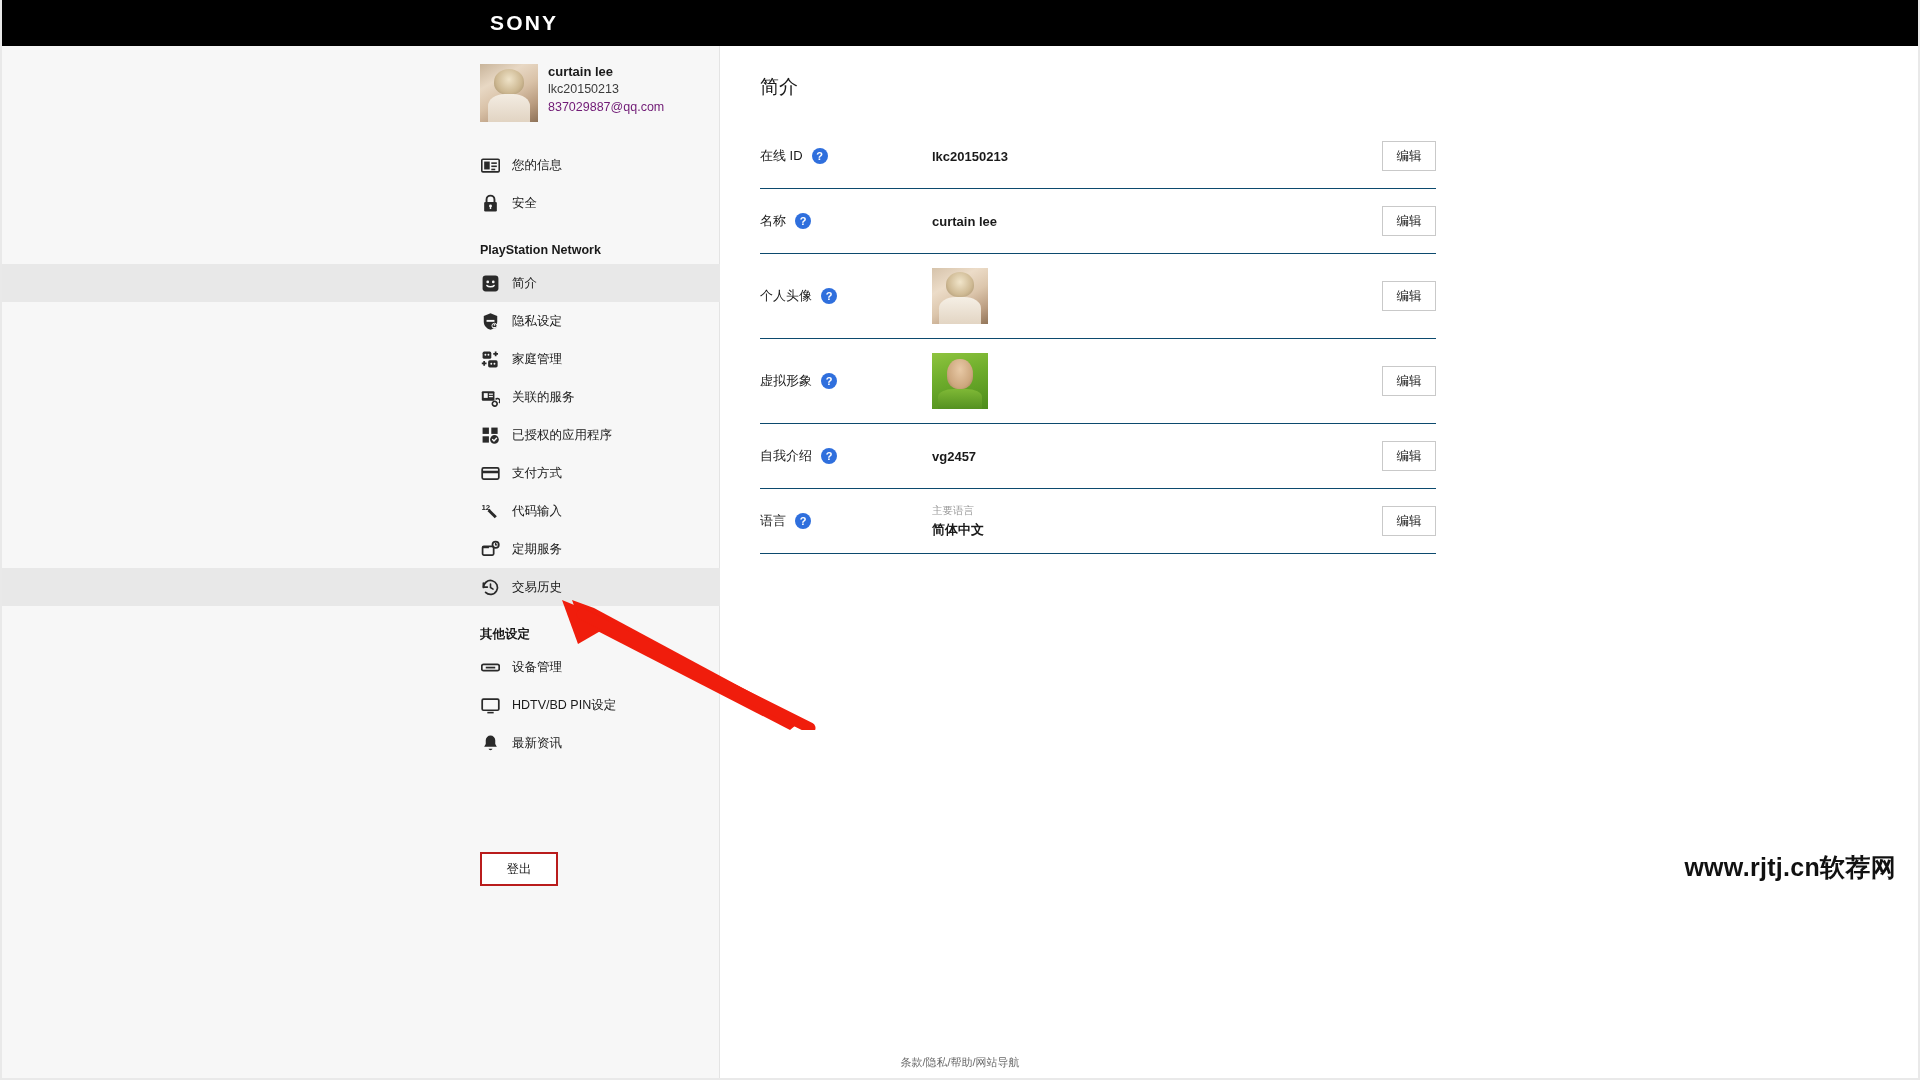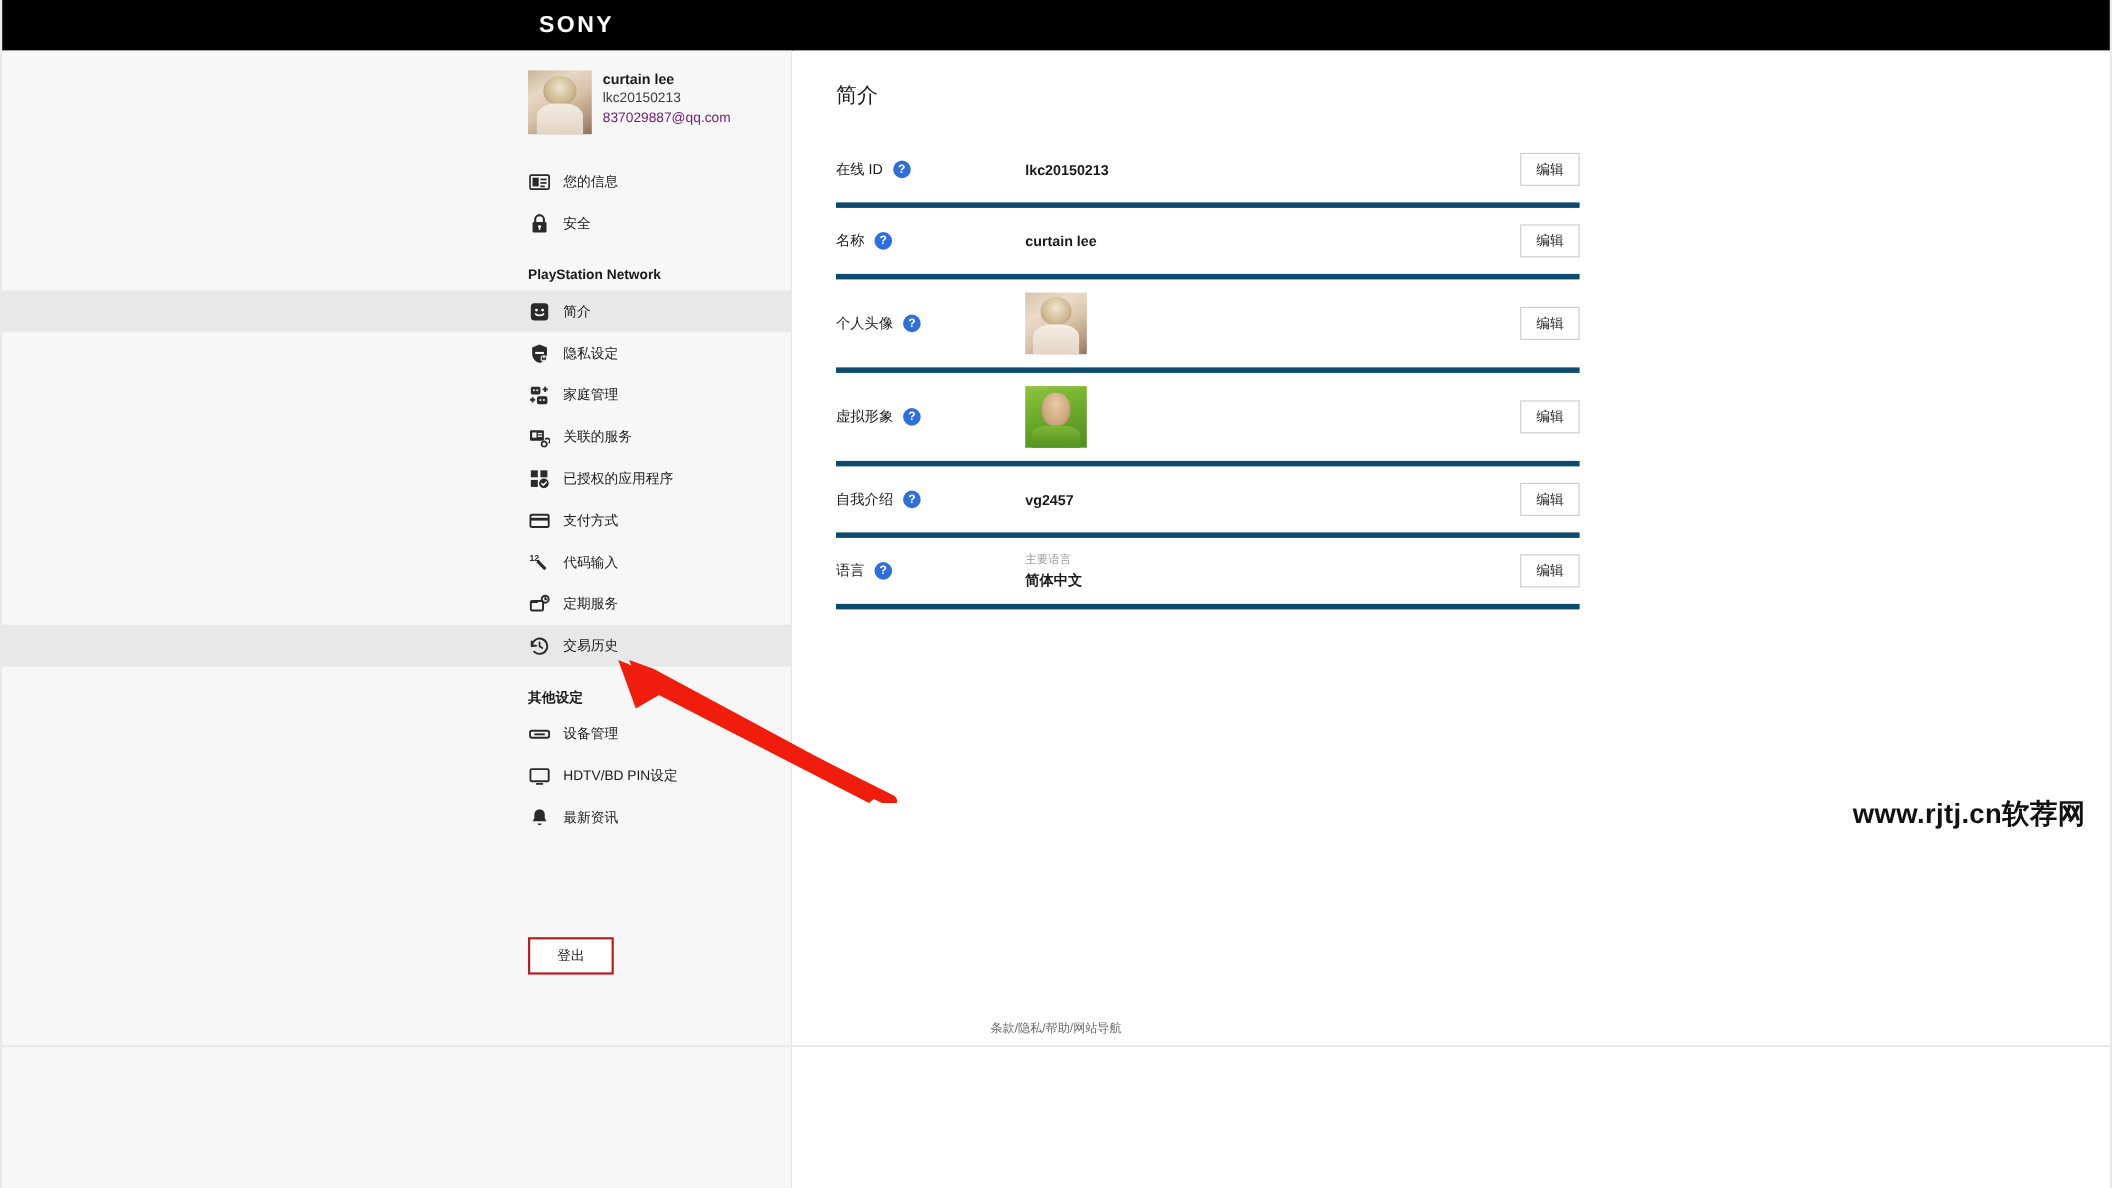--- a/index.html
+++ b/index.html
@@ -2,21 +2,21 @@
 <html><head>
 <meta charset="utf-8">
 <style>
   * { box-sizing: border-box; margin: 0; padding: 0; }
   html, body {
     width: 1920px; height: 1080px;
     font-family: "Liberation Sans", "DejaVu Sans", sans-serif;
     background: #ffffff;
     overflow: hidden;
   }
-  #page { position: relative; width: 1920px; height: 952px; background:#fff; }
+  #page { position: relative; width: 1920px; height: 1080px; background:#fff; }
 
   
   .topbar {
     position: absolute; left: 0; top: 0; width: 1920px; height: 46px;
     background: #000000;
   }
   .sony-logo {
     position: absolute; left: 490px; top: 11px;
     color: #ffffff; font-size: 21px; font-weight: 700;
     letter-spacing: 2.2px; font-family: "Liberation Sans", sans-serif;
@@ -86,21 +86,21 @@
 
   
   .main { position: absolute; left: 721px; top: 46px; width: 1199px; height: 1034px; background:#fff; }
   .page-title {
     position: absolute; left: 39px; top: 28px;
     font-size: 19px; color: #1a1a1a; font-weight: 400;
   }
   .rows { position: absolute; left: 39px; top: 78px; width: 676px; }
   .row {
     position: relative; display: flex; align-items: center;
-    border-bottom: 5px solid #0c4a6e; min-height: 65px; padding: 6px 0;
+    border-bottom: 1px solid #0c4a6e; min-height: 65px; padding: 6px 0;
   }
   .row.tall { min-height: 85px; }
   .row-label {
     width: 172px; flex: 0 0 172px; display: flex; align-items: center;
     font-size: 13px; color: #1a1a1a;
   }
   .help {
     display: inline-flex; align-items: center; justify-content: center;
     width: 16px; height: 16px; border-radius: 50%;
     background: #2f6fdd; color: #fff; font-size: 11px; font-weight: 700;

